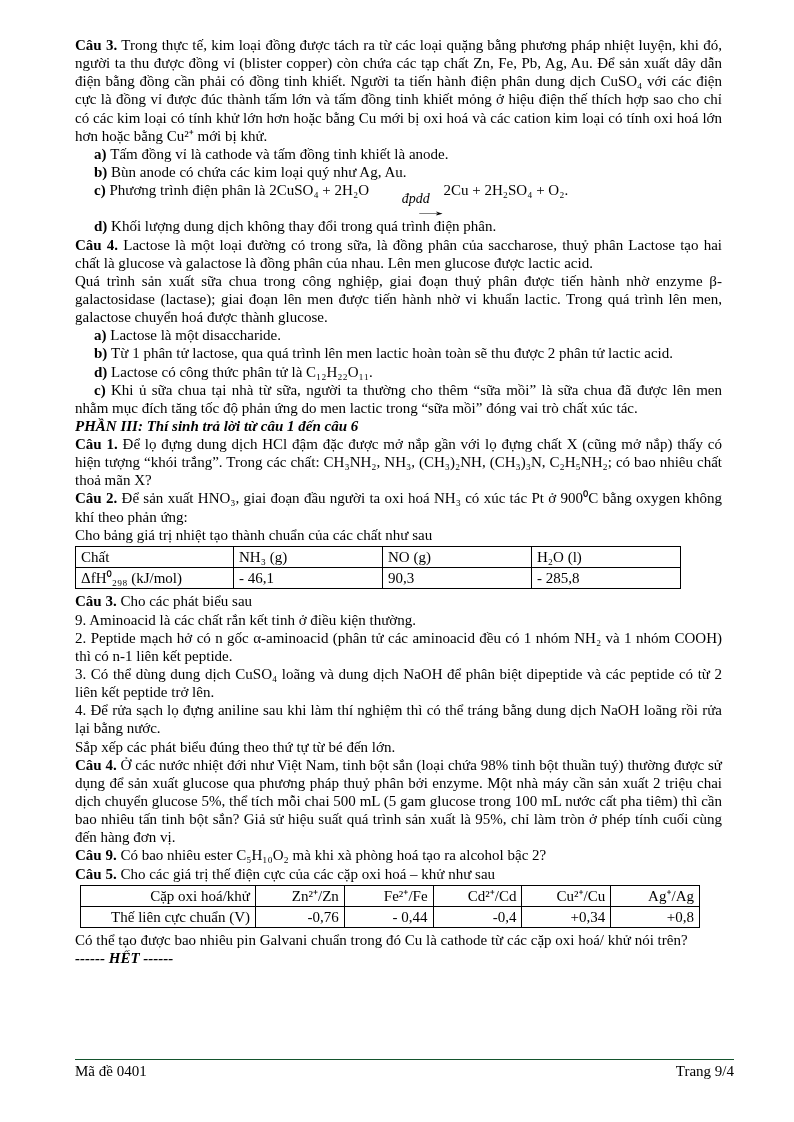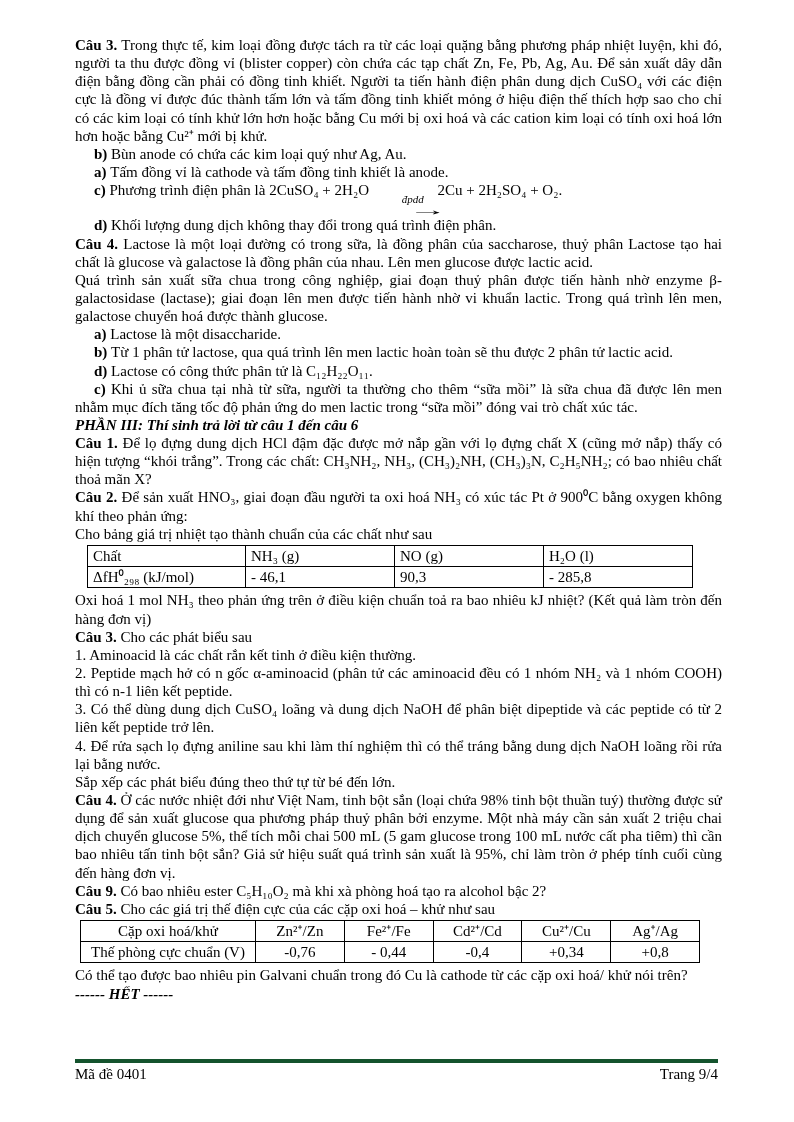--- a/index.html
+++ b/index.html
@@ -14,50 +14,50 @@
     color: #000000;
     overflow: hidden;
   }
   .content { padding: 36px 72px 0 75px; }
   p.para { margin: 0; text-align: justify; line-height: 1.21; }
   .lbl { font-weight: bold; }
   .opt { text-indent: 19px; }
   .plain { text-align: left; }
   .section { font-weight: bold; font-style: italic; }
   .center-line { text-align: center; font-weight: bold; font-style: italic; margin-top: 12px; font-family: Liberation Serif, serif; }
-  table.tbl { border-collapse: collapse; table-layout: fixed; margin: 2px 0 3px 12px; }
+  table.tbl { border-collapse: collapse; table-layout: fixed; margin: 2px 0 3px 0; }
   .tbl td { border: 1px solid #000; padding: 0 5px; line-height: 1.35; height: 21px; overflow: hidden; }
   table.thermo { width: 606px; }
   table.thermo td { text-align: left; }
   table.thermo td.c0 { width: 158px; }
   table.electro { width: 620px; margin-left: 5px; }
-  table.electro td { text-align: center; }
+  table.electro td { text-align: right; }
   table.electro td.c0 { width: 175px; }
   .rxn { display: inline-flex; flex-direction: column; align-items: center; vertical-align: -0.5em; line-height: 1; padding: 0 10px; }
-  .rxn-over { font-size: 11px; font-style: italic; line-height: 1; margin-bottom: -1px; }
+  .rxn-over { font-size: 14px; font-style: italic; line-height: 1; margin-bottom: -1px; }
   .rxn-arr { font-size: 15px; line-height: 0.85; transform: scaleX(2.6); }
   .footer {
     position: absolute;
     left: 75px;
-    right: 76px;
+    right: 60px;
     top: 1059px;
-    border-top: 4px solid #14532d;
+    border-top: 1px solid #14532d;
     padding-top: 3px;
     display: flex;
     justify-content: space-between;
   }
 </style>
 </head>
 <body>
 
 <div class="page">
   <div class="content" id="doc-body">
       <p class="para q"><span class="lbl">Câu 3. </span>Trong thực tế, kim loại đồng được tách ra từ các loại quặng bằng phương pháp nhiệt luyện, khi đó, người ta thu được đồng vỉ (blister copper) còn chứa các tạp chất Zn, Fe, Pb, Ag, Au. Để sản xuất dây dẫn điện bằng đồng cần phải có đồng tinh khiết. Người ta tiến hành điện phân dung dịch CuSO₄ với các điện cực là đồng vỉ được đúc thành tấm lớn và tấm đồng tinh khiết mỏng ở hiệu điện thế thích hợp sao cho chỉ có các kim loại có tính khử lớn hơn hoặc bằng Cu mới bị oxi hoá và các cation kim loại có tính oxi hoá lớn hơn hoặc bằng Cu²⁺ mới bị khử.</p>
+      <p class="para opt"><span class="lbl">a) </span>Tấm đồng vỉ là cathode và tấm đồng tinh khiết là anode.</p>
       <p class="para opt"><span class="lbl">b) </span>Bùn anode có chứa các kim loại quý như Ag, Au.</p>
-      <p class="para opt"><span class="lbl">a) </span>Tấm đồng vỉ là cathode và tấm đồng tinh khiết là anode.</p>
       <p class="para opt"><span class="lbl">c) </span>Phương trình điện phân là 2CuSO₄ + 2H₂O <span class="rxn">
           <span class="rxn-over">đpdd</span>
           <span class="rxn-arr">→</span>
         </span> 2Cu + 2H₂SO₄ + O₂.</p>
       <p class="para opt"><span class="lbl">d) </span>Khối lượng dung dịch không thay đổi trong quá trình điện phân.</p>
       <p class="para q"><span class="lbl">Câu 4. </span>Lactose là một loại đường có trong sữa, là đồng phân của saccharose, thuỷ phân Lactose tạo hai chất là glucose và galactose là đồng phân của nhau. Lên men glucose được lactic acid.</p>
       <p class="para">Quá trình sản xuất sữa chua trong công nghiệp, giai đoạn thuỷ phân được tiến hành nhờ enzyme β-galactosidase (lactase); giai đoạn lên men được tiến hành nhờ vi khuẩn lactic. Trong quá trình lên men, galactose chuyển hoá được thành glucose.</p>
       <p class="para opt"><span class="lbl">a) </span>Lactose là một disaccharide.</p>
       <p class="para opt"><span class="lbl">b) </span>Từ 1 phân tử lactose, qua quá trình lên men lactic hoàn toàn sẽ thu được 2 phân tử lactic acid.</p>
       <p class="para opt"><span class="lbl">d) </span>Lactose có công thức phân tử là C₁₂H₂₂O₁₁.</p>
@@ -75,42 +75,41 @@
             <td class="c3">H₂O (l)</td>
           </tr>
           <tr>
             <td class="c0">ΔfH⁰₂₉₈ (kJ/mol)</td>
             <td class="c1">- 46,1</td>
             <td class="c2">90,3</td>
             <td class="c3">- 285,8</td>
           </tr>
         </tbody>
       </table>
-      <p class="para">Oxi hoá 1 mol NH₃ theo phản ứng trên ở điều kiện chuẩn toả ra bao nhiêu kJ nhiệt? (Kết quả làm tròn đến hàng đơn vị)</p>
       <p class="para q"><span class="lbl">Câu 3. </span>Cho các phát biểu sau</p>
-      <p class="para">1. Aminoacid là các chất rắn kết tinh ở điều kiện thường.</p>
+      <p class="para">9. Aminoacid là các chất rắn kết tinh ở điều kiện thường.</p>
       <p class="para">2. Peptide mạch hở có n gốc α-aminoacid (phân tử các aminoacid đều có 1 nhóm NH₂ và 1 nhóm COOH) thì có n-1 liên kết peptide.</p>
       <p class="para">3. Có thể dùng dung dịch CuSO₄ loãng và dung dịch NaOH để phân biệt dipeptide và các peptide có từ 2 liên kết peptide trở lên.</p>
       <p class="para">4. Để rửa sạch lọ đựng aniline sau khi làm thí nghiệm thì có thể tráng bằng dung dịch NaOH loãng rồi rửa lại bằng nước.</p>
       <p class="para">Sắp xếp các phát biểu đúng theo thứ tự từ bé đến lớn.</p>
       <p class="para q"><span class="lbl">Câu 4. </span>Ở các nước nhiệt đới như Việt Nam, tinh bột sắn (loại chứa 98% tinh bột thuần tuý) thường được sử dụng để sản xuất glucose qua phương pháp thuỷ phân bởi enzyme. Một nhà máy cần sản xuất 2 triệu chai dịch chuyển glucose 5%, thể tích mỗi chai 500 mL (5 gam glucose trong 100 mL nước cất pha tiêm) thì cần bao nhiêu tấn tinh bột sắn? Giả sử hiệu suất quá trình sản xuất là 95%, chỉ làm tròn ở phép tính cuối cùng đến hàng đơn vị.</p>
       <p class="para q"><span class="lbl">Câu 9. </span>Có bao nhiêu ester C₅H₁₀O₂ mà khi xà phòng hoá tạo ra alcohol bậc 2?</p>
       <p class="para q"><span class="lbl">Câu 5. </span>Cho các giá trị thế điện cực của các cặp oxi hoá – khử như sau</p>
       <table class="tbl electro">
         <tbody>
           <tr>
             <td class="c0">Cặp oxi hoá/khử</td>
             <td class="c1">Zn²⁺/Zn</td>
             <td class="c2">Fe²⁺/Fe</td>
             <td class="c3">Cd²⁺/Cd</td>
             <td class="c4">Cu²⁺/Cu</td>
             <td class="c5">Ag⁺/Ag</td>
           </tr>
           <tr>
-            <td class="c0">Thế phòng cực chuẩn (V)</td>
+            <td class="c0">Thế liên cực chuẩn (V)</td>
             <td class="c1">-0,76</td>
             <td class="c2">- 0,44</td>
             <td class="c3">-0,4</td>
             <td class="c4">+0,34</td>
             <td class="c5">+0,8</td>
           </tr>
         </tbody>
       </table>
       <p class="para">Có thể tạo được bao nhiêu pin Galvani chuẩn trong đó Cu là cathode từ các cặp oxi hoá/ khử nói trên?</p>
       <p class="para center-line">------ HẾT ------</p>

